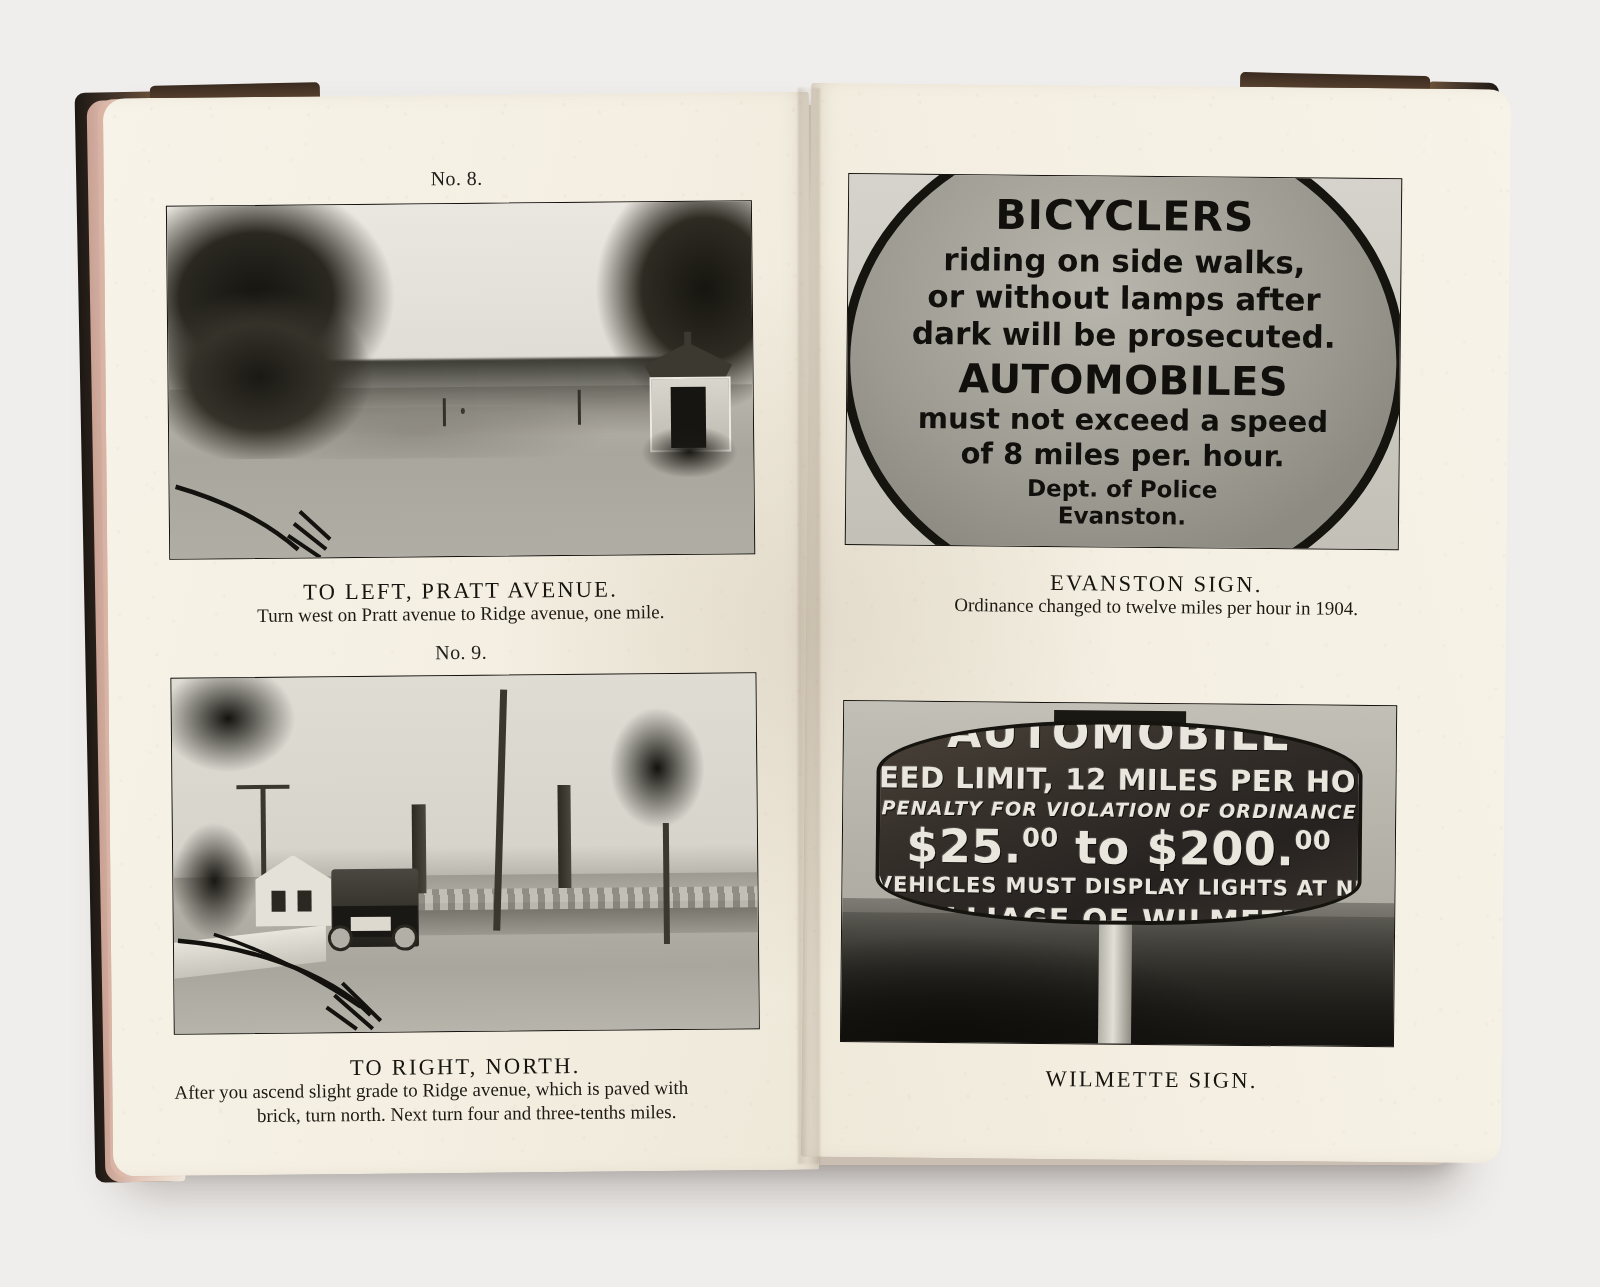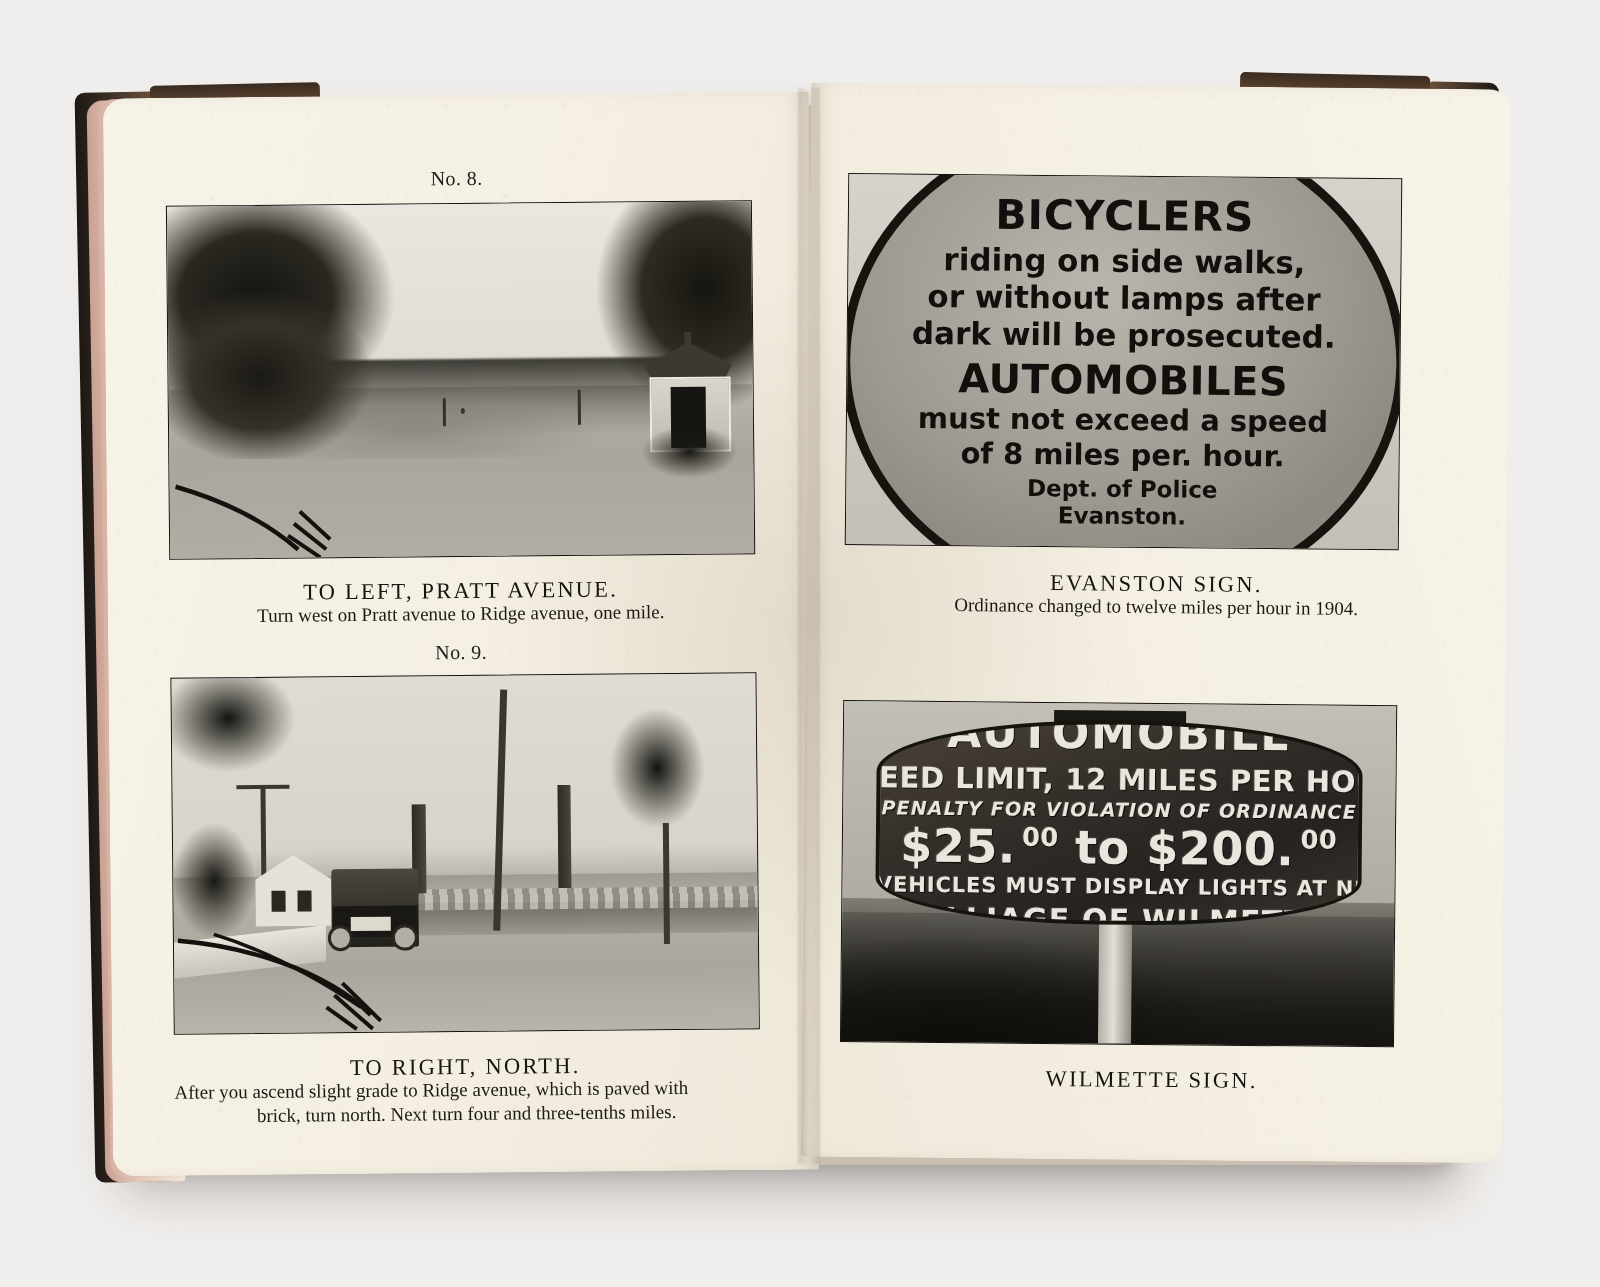--- a/index.html
+++ b/index.html
@@ -213,21 +213,21 @@
       font-family:"DejaVu Sans", sans-serif;font-weight:700;line-height:1;
       text-shadow:1px 1px 0 rgba(0,0,0,.65), -1px -1px 0 rgba(255,255,255,.12);}
   .wl1{font-size:44px;letter-spacing:2px;margin:2px 0 1px;}
   .wl-rule{width:22%;height:2px;background:#cfccc3;margin:3px 0 4px;}
   .wl2{font-size:29px;letter-spacing:.6px;margin:2px 0;}
   .wl3{font-size:19px;font-style:italic;letter-spacing:1.2px;margin:4px 0;}
   .wl4{font-size:46px;letter-spacing:.5px;margin:1px 0;}
   .wl5{font-size:21px;letter-spacing:.9px;margin:5px 0 2px;}
   .wl-rule2{width:40%;height:2px;background:#cfccc3;margin:2px 0 3px;}
   .wl6{font-size:30px;letter-spacing:1.2px;margin:1px 0;}
-  .sm{font-size:.56em;vertical-align:super;margin-left:6px;}
+  .sm{font-size:.56em;vertical-align:super;}
 
   
   .arrow-svg{position:absolute;inset:0;pointer-events:none;}
 </style>
 </head>
 <body>
 
 <div class="stage">
 
   <div class="book-shadow"></div>

